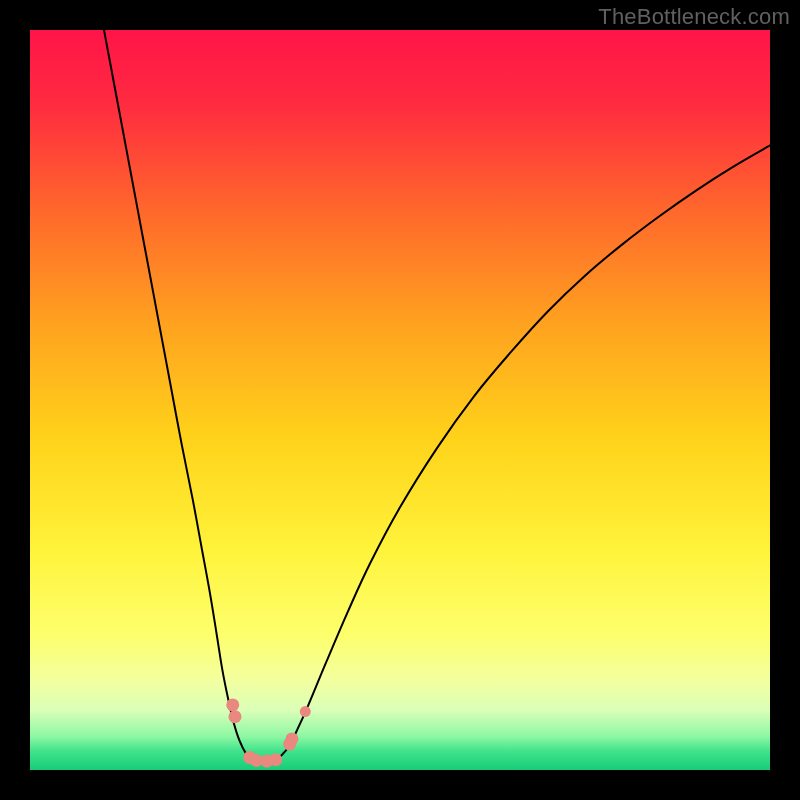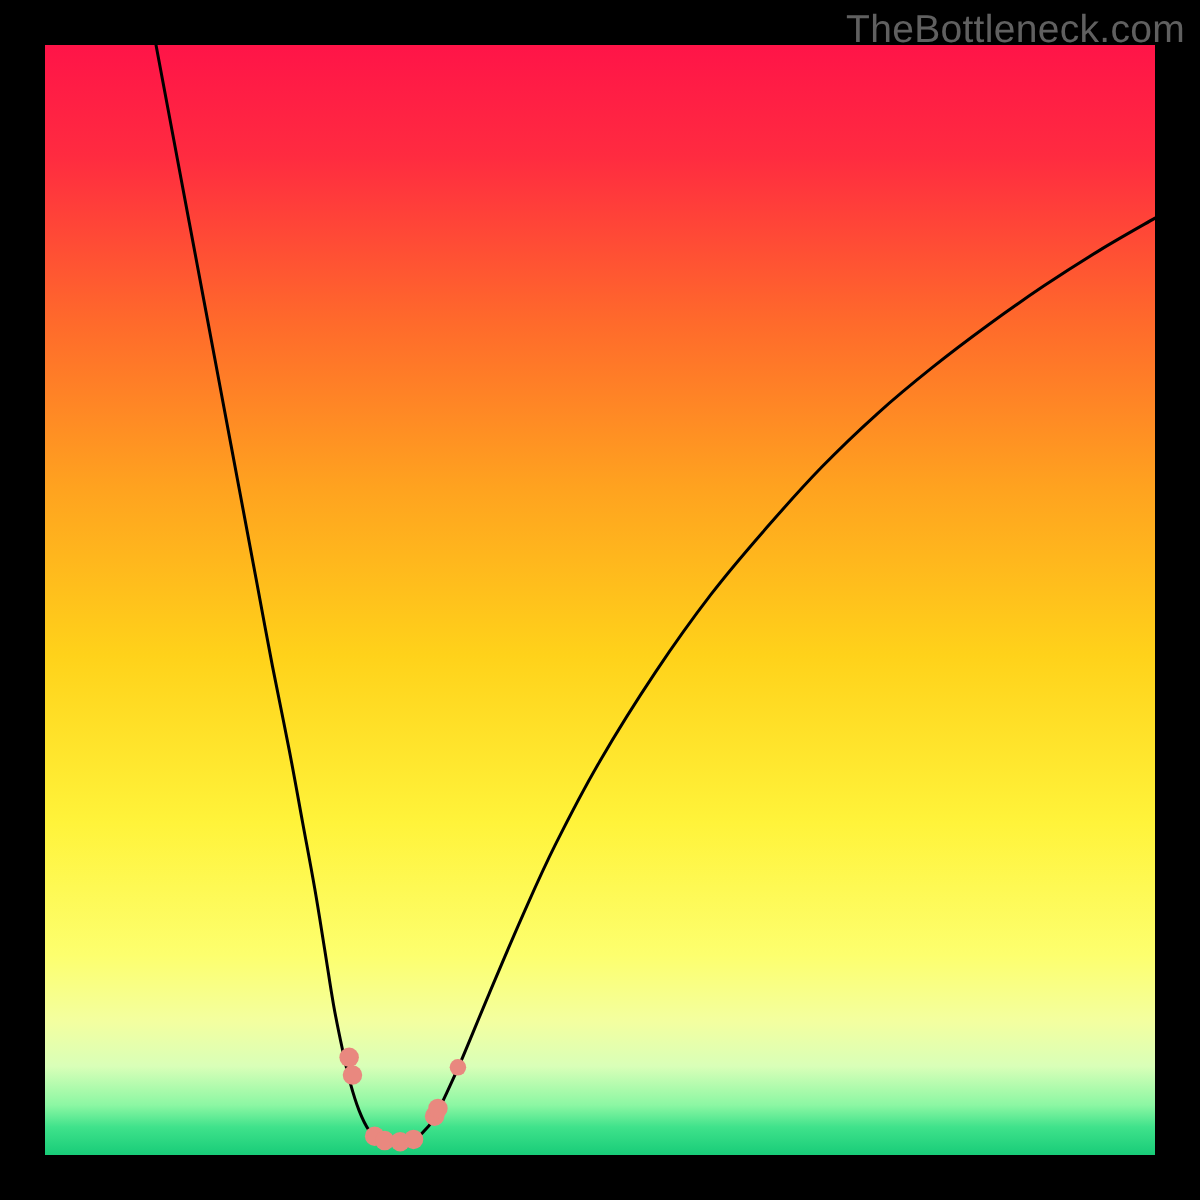--- a/index.html
+++ b/index.html
@@ -15,21 +15,21 @@
     position: relative;
     width: 800px;
     height: 800px;
     background: #000;
   }
   .watermark {
     position: absolute;
     top: 4px;
     right: 10px;
     color: #606060;
-    font-size: 26px;
+    font-size: 22px;
     letter-spacing: 0.2px;
     font-weight: 400;
     z-index: 10;
   }
   .plot {
     position: absolute;
     left: 30px;
     top: 30px;
     width: 740px;
     height: 740px;

